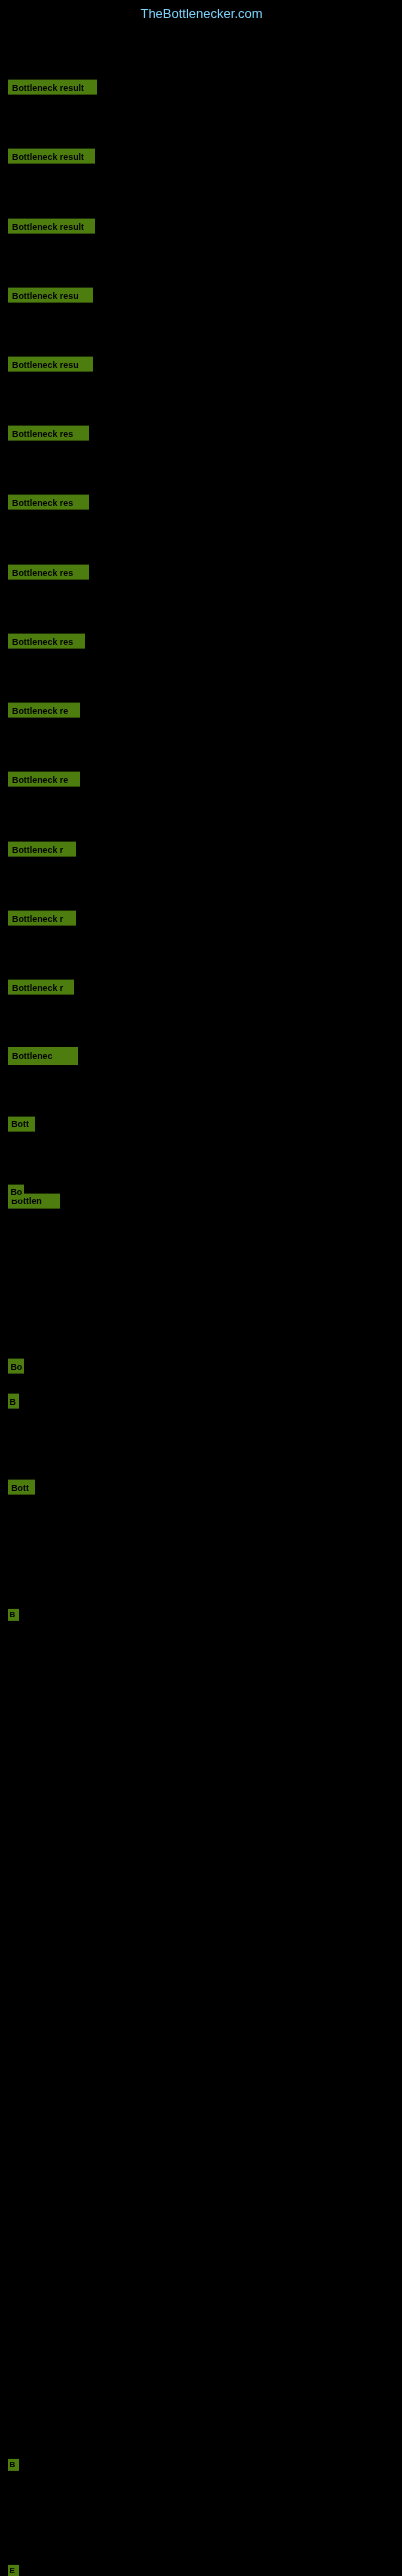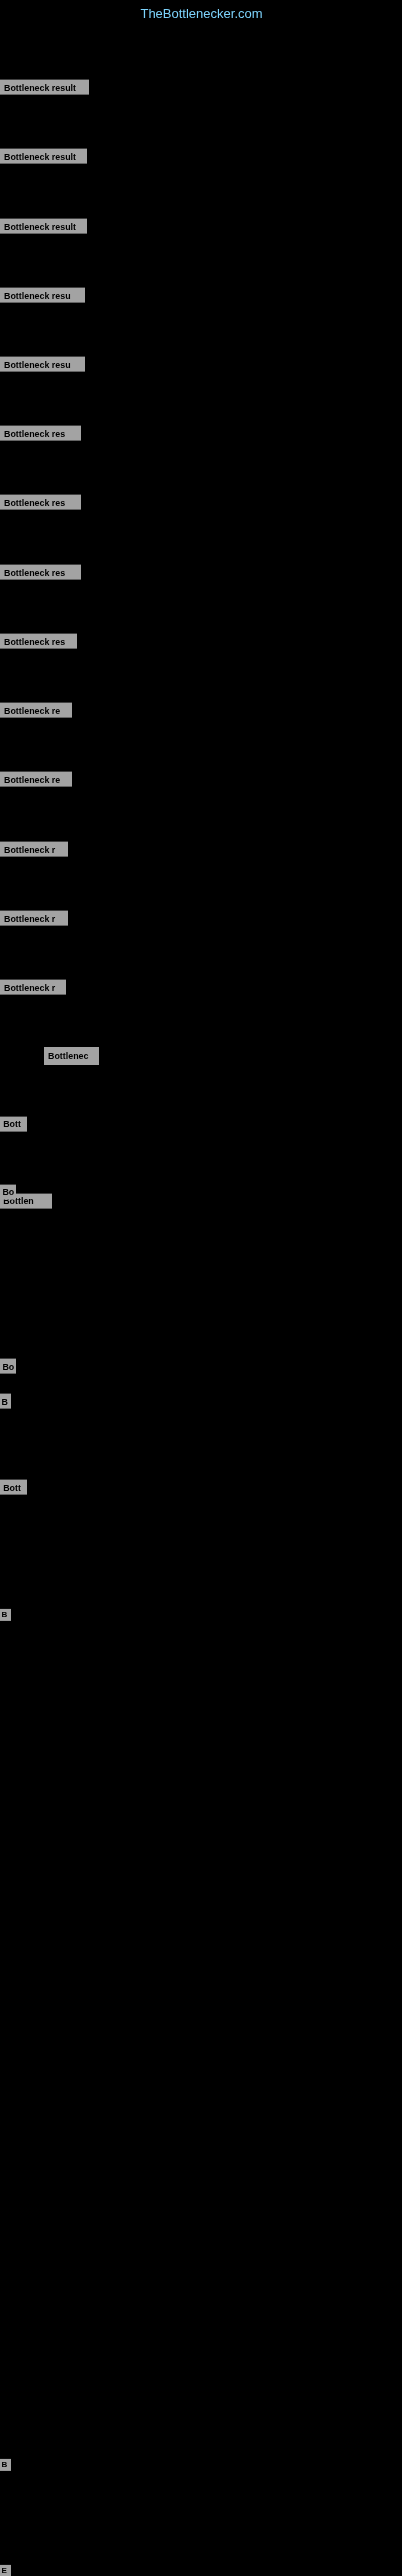--- a/index.html
+++ b/index.html
@@ -15,30 +15,30 @@
       position: relative;
     }
     .site-title {
       text-align: center;
       color: #7dd3fc;
       font-size: 13px;
       padding: 6.4px 0;
       font-weight: normal;
     }
     .bottleneck-badge {
-      background-color: #a3a3a3;
+      background-color: #4d7c0f;
       color: #000;
       font-size: 9.7px;
       font-weight: bold;
       padding: 3.2px 4.8px;
       white-space: nowrap;
       overflow: hidden;
       display: inline-block;
       position: absolute;
-      left: 0;
+      left: 8px;
       top: 50%;
       transform: translateY(-50%);
     }
   </style>
 </head>
 <body>
 
 <div>
   <div class="site-title">TheBottlenecker.com</div>
 </div>
@@ -95,21 +95,21 @@
 
   <div style="position:absolute; top:876px; left:0; height:29px; display:flex; align-items:center;">
     <span class="bottleneck-badge" style="width:68px; font-size:8.9px; padding:2.4px 4px;">Bottleneck r</span>
   </div>
 
   <div style="position:absolute; top:945px; left:0; height:29px; display:flex; align-items:center;">
     <span class="bottleneck-badge" style="width:66px; font-size:8.9px; padding:2.4px 4px;">Bottleneck r</span>
   </div>
 
   <div style="position:absolute; top:1014px; left:0; height:29px; display:flex; align-items:center;">
-    <span class="bottleneck-badge" style="width:55px; font-size:8.9px; padding:4px 4px;margin-left:44px;">Bottlenec</span>
+    <span class="bottleneck-badge" style="width:70px; font-size:8.9px; padding:4px 4px;">Bottlenec</span>
   </div>
 
   <div style="position:absolute; top:1084px; left:0; height:24px; display:flex; align-items:center;">
     <span class="bottleneck-badge" style="width:27px; font-size:8.9px; padding:2.4px 3.2px;">Bott</span>
   </div>
 
   <div style="position:absolute; top:1117px; left:0; height:24px; display:flex; align-items:center;">
     <span class="bottleneck-badge" style="width:52px; font-size:8.9px; padding:2.4px 3.2px;margin-top:44px;">Bottlen</span>
   </div>
 

